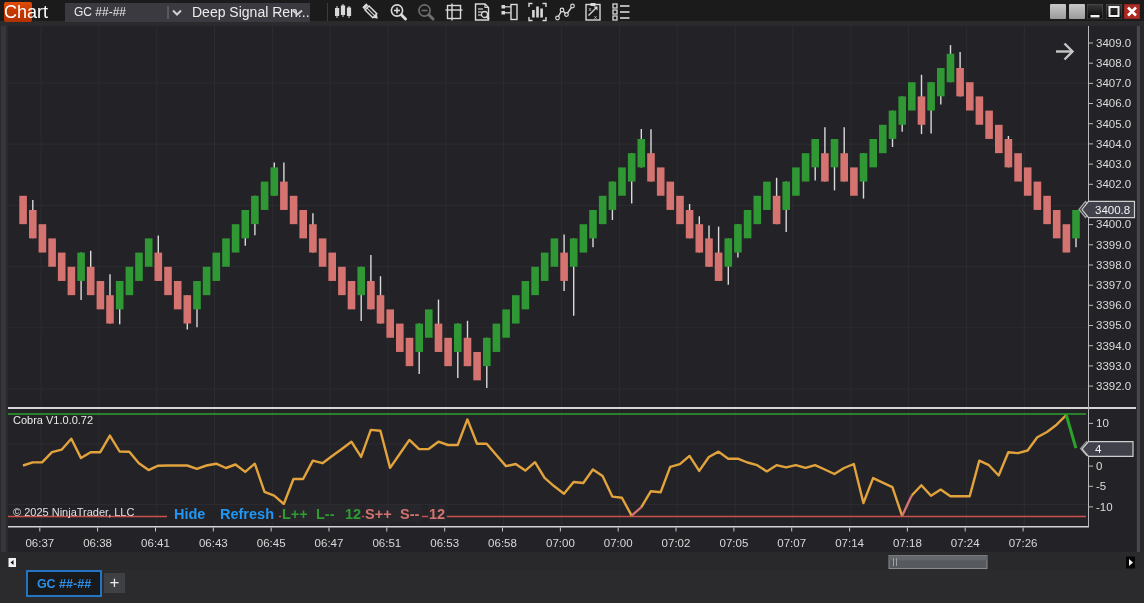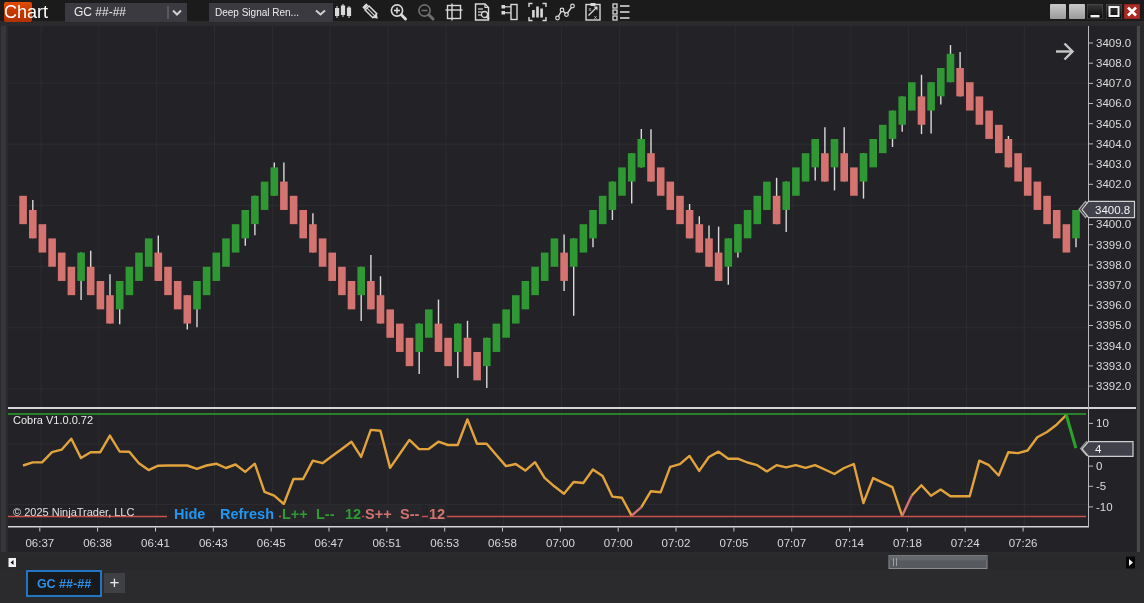--- a/index.html
+++ b/index.html
@@ -28,21 +28,21 @@
 </style></head>
 <body>
 <div id="win">
   <div id="toolbar">
     <div id="chip">Chart</div>
     <div class="dd" style="left:65px;width:122px;padding-left:9px;">GC ##-##
       <svg width="20" height="19" style="position:absolute;right:0;top:0;">
         <line x1="1" y1="3" x2="1" y2="16" stroke="#77777C" stroke-width="1"></line>
         <polyline points="6,7.5 10,11.5 14,7.5" fill="none" stroke="#D0D0D0" stroke-width="2"></polyline>
       </svg></div>
-    <div class="dd" style="left:209px;width:124px;padding-left:6px;font-size:10px;">Deep Signal Ren...
+    <div class="dd" style="left:186px;width:124px;padding-left:6px;font-size:14px;">Deep Signal Ren...
       <svg width="16" height="19" style="position:absolute;right:3px;top:0;">
         <polyline points="2,7.5 6.5,11.5 11,7.5" fill="none" stroke="#D0D0D0" stroke-width="2"></polyline>
       </svg></div>
     <svg width="700" height="24" style="position:absolute;left:0;top:0;">
       <line x1="327.5" y1="3" x2="327.5" y2="21" stroke="#3C3C3C" stroke-width="1"></line>
       <g transform="translate(343,12)">
           <line x1="-6" y1="-6" x2="-6" y2="6" stroke="#D9D9D9" stroke-width="1"></line>
 <rect x="-8" y="-4" width="4.2" height="8" fill="#D9D9D9"></rect>
 <line x1="0" y1="-8" x2="0" y2="5" stroke="#D9D9D9" stroke-width="1"></line>
 <rect x="-2.1" y="-6.5" width="4.2" height="9.5" fill="#D9D9D9"></rect>

